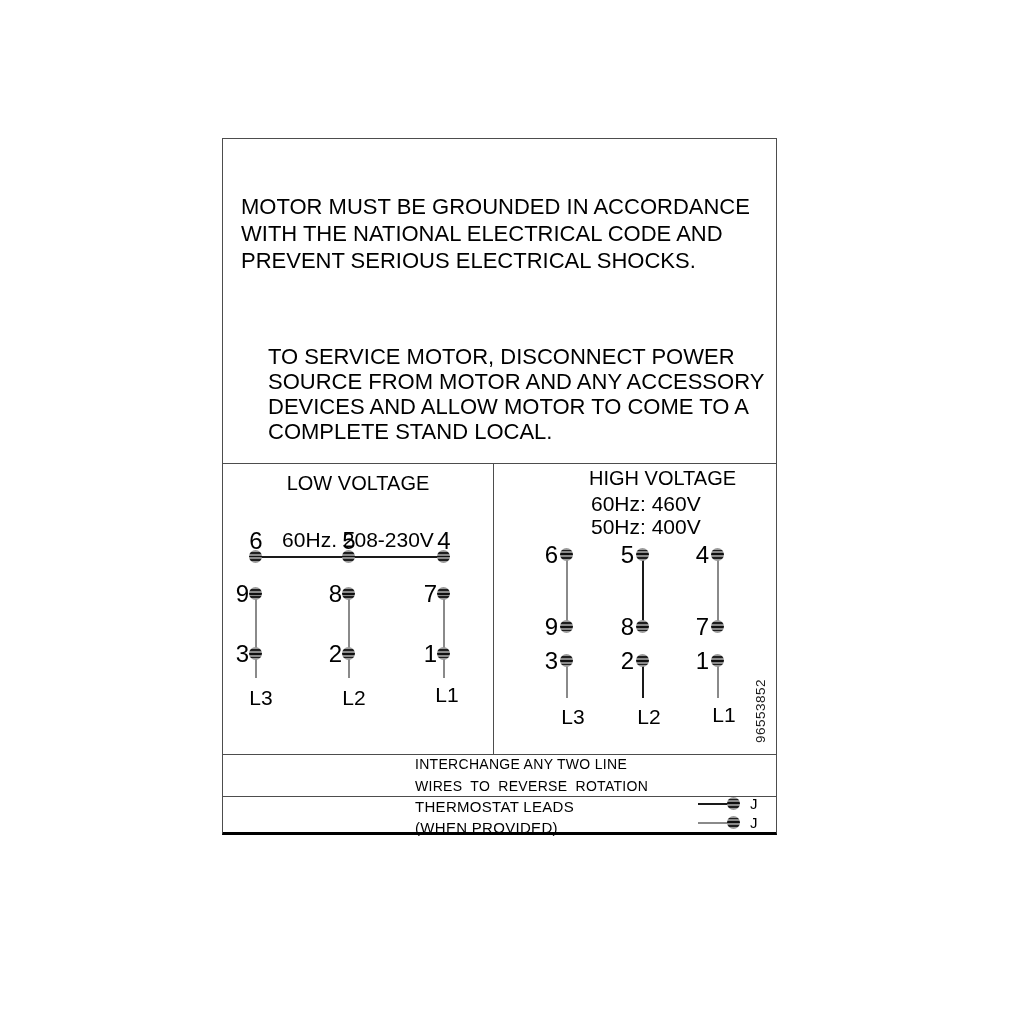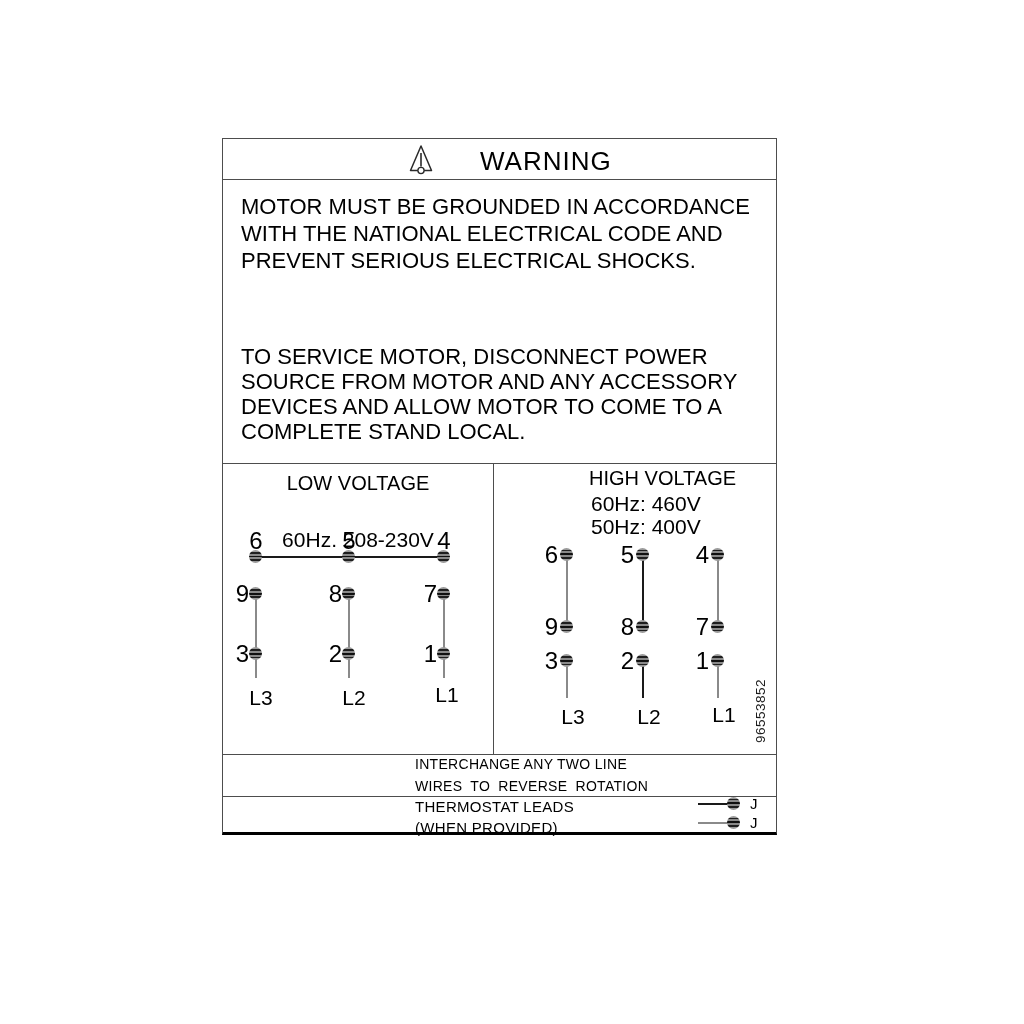--- a/index.html
+++ b/index.html
@@ -38,35 +38,27 @@
     position:absolute;left:530px;top:524px;width:18px;height:80px;
     writing-mode:vertical-rl;transform:rotate(180deg);
     font-size:13.5px;letter-spacing:0.5px;color:#1a1a1a;white-space:nowrap;
   }
 </style>
 </head>
 <body>
 
 <div class="label">
 
-  <div class="abs" style="left:0;top:0;width:100%;height:40px;border-bottom:1px solid #4d4d4d;">
-    <svg class="abs" style="left:184px;top:4px;" width="28" height="34" viewBox="0 0 28 34">
-      <path d="M14 3 L24.5 27.5 L3.5 27.5 Z" fill="none" stroke="#2a2a2a" stroke-width="1.5" stroke-linejoin="round"></path>
-      <line x1="14" y1="10" x2="14" y2="23.5" stroke="#2a2a2a" stroke-width="1.6"></line>
-      <circle cx="14" cy="27.5" r="3.1" fill="#ffffff" stroke="#2a2a2a" stroke-width="1.3"></circle>
-    </svg>
-    <span class="hdr-title">WARNING</span>
-  </div>
 
   <div class="wtext p1" style="top:54px;">
     <div>MOTOR MUST BE GROUNDED IN ACCORDANCE</div>
     <div>WITH THE NATIONAL ELECTRICAL CODE AND</div>
     <div>PREVENT SERIOUS ELECTRICAL SHOCKS.</div>
   </div>
-  <div class="wtext p2" style="top:205px;">
+  <div class="wtext p2" style="top:205px;margin-left:27px;">
     <div>TO SERVICE MOTOR, DISCONNECT POWER</div>
     <div>SOURCE FROM MOTOR AND ANY ACCESSORY</div>
     <div>DEVICES AND ALLOW MOTOR TO COME TO A</div>
     <div>COMPLETE STAND LOCAL.</div>
   </div>
 
   <div class="hline" style="top:324px;"></div>
   <div class="vdiv" style="left:270px;top:324px;height:291px;"></div>
   <div class="hline" style="top:615px;"></div>
   <div class="hline" style="top:657px;"></div>

